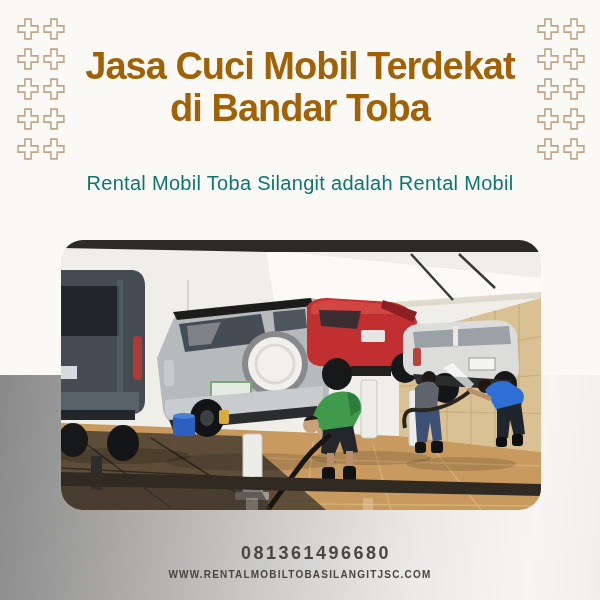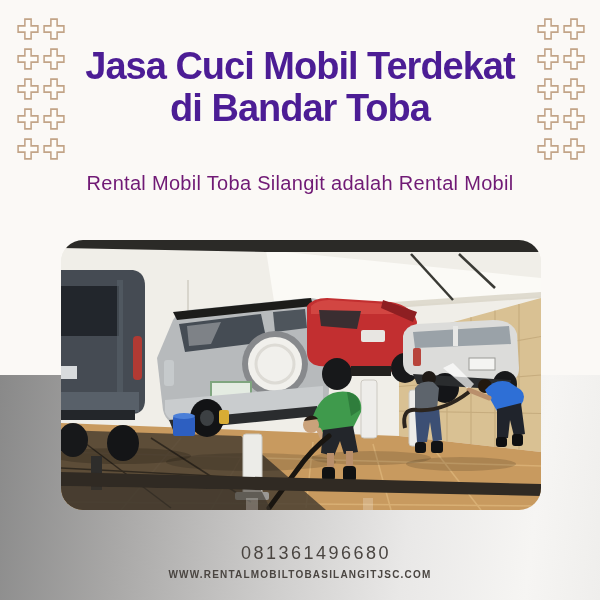--- a/index.html
+++ b/index.html
@@ -18,41 +18,41 @@
     position:absolute;top:18px;
     display:grid;grid-template-columns:repeat(2,22px);
     column-gap:4px;row-gap:8px;
   }
   .cross-grid.left{left:17px;}
   .cross-grid.right{left:537px;}
   .cross{width:22px;height:22px;display:block;}
   
   .title{
     position:absolute;top:20px;left:70px;width:460px;
-    text-align:center;color:#4c1d95;
+    text-align:center;color:#a16207;
     font-weight:800;font-size:38px;line-height:42px;letter-spacing:-1px;
   }
   
   .intro{
     position:absolute;top:149px;left:45px;width:510px;
-    text-align:center;color:#701a75;
+    text-align:center;color:#0f766e;
     font-size:20px;line-height:28px;letter-spacing:.3px;font-weight:400;
   }
   
   .photo-frame{
     position:absolute;left:61px;top:240px;width:480px;height:270px;
     border-radius:22px;overflow:hidden;background:#efede7;
   }
   .photo-frame svg{display:block;width:480px;height:270px;}
   
   .footer{
     position:absolute;top:543px;left:0;width:600px;text-align:center;color:#4a4541;
   }
   .footer .phone{
-    font-size:18px;font-weight:400;letter-spacing:2.5px;line-height:20px;margin-left:32px;
+    font-size:18px;font-weight:700;letter-spacing:2.5px;line-height:20px;margin-left:32px;
   }
   .footer .website{
     font-size:10px;font-weight:700;letter-spacing:1.2px;line-height:20px;margin-top:2px;
   }
   .defs-holder{position:absolute;width:0;height:0;overflow:hidden;}
 </style>
 </head>
 <body>
 
 <svg class="defs-holder" aria-hidden="true">

